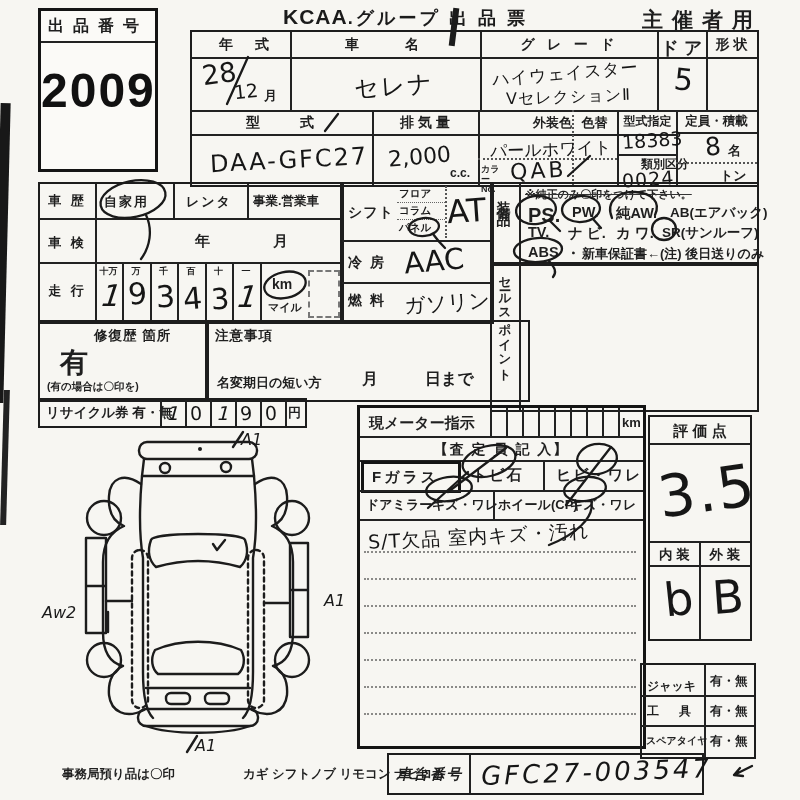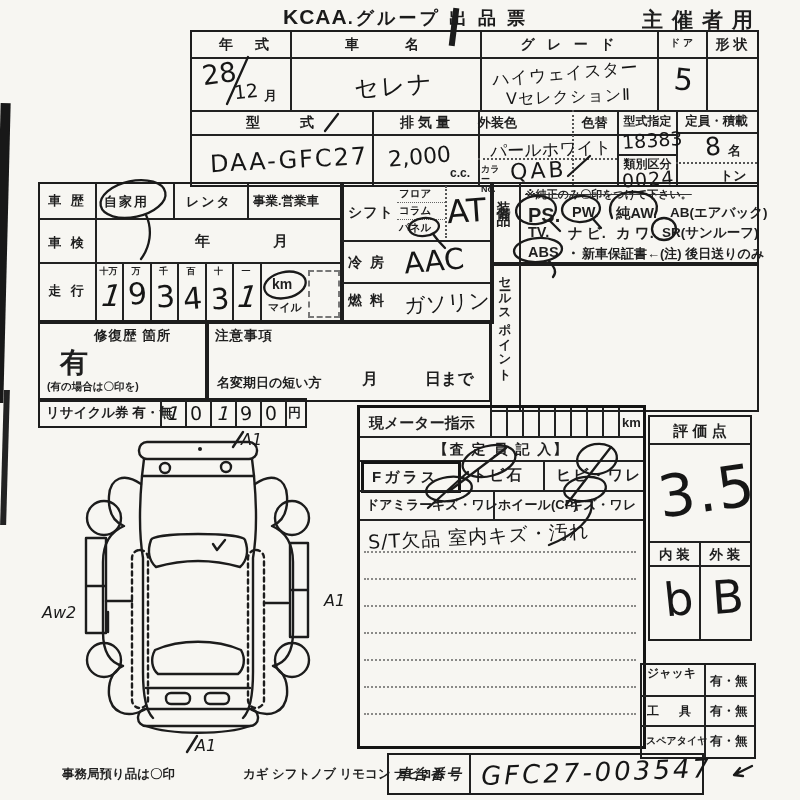--- a/index.html
+++ b/index.html
@@ -21,20 +21,25 @@
 </style>
 </head>
 <body>
 
 <div id="sheet">
 
   <div class="abs" style="left:-3px;top:103px;width:10px;height:300px;background:#181818;transform:rotate(1.4deg);"></div>
   <div class="abs" style="left:2px;top:390px;width:6px;height:135px;background:#222;transform:rotate(1.6deg);"></div>
   <div class="abs" style="left:451px;top:8px;width:6px;height:38px;background:#1c1c1c;transform:rotate(7deg);"></div>
 
+  <div class="abs b3" style="left:38px;top:8px;width:114px;height:158px;background:#fbfaf7;">
+    <div class="abs lbl" style="left:0;top:5px;width:100%;text-align:center;font-size:16px;letter-spacing:9px;">出品番号</div>
+    <div class="hline" style="left:0;top:30px;width:100%;"></div>
+    <div class="abs" style="left:0;top:52px;width:100%;text-align:center;font-size:48px;font-weight:600;letter-spacing:2px;color:#111;">2009</div>
+  </div>
 
   <div class="abs nw" style="left:283px;top:5px;font-size:18px;">
     <span style="font-weight:800;font-size:21px;letter-spacing:1px;">KCAA</span><span style="font-weight:bold;letter-spacing:3px;">.グループ 出 品 票</span>
   </div>
   <div class="abs lbl nw" style="left:642px;top:6px;font-size:21px;letter-spacing:9px;">主催者用</div>
 
   <div class="abs b25" style="left:190px;top:30px;width:565px;height:153px;">
 
     <div class="hline" style="left:0;top:78px;width:100%;"></div>
 
@@ -49,50 +54,50 @@
 
     <div class="vline" style="left:180px;top:78px;height:75px;"></div>
     <div class="vline" style="left:286px;top:78px;height:75px;"></div>
     <div class="dotv" style="left:380px;top:78px;height:75px;"></div>
     <div class="vline" style="left:425px;top:78px;height:75px;"></div>
     <div class="vline" style="left:484px;top:78px;height:75px;"></div>
 
     <div class="abs lbl" style="left:0;top:4px;width:108px;text-align:center;font-size:14px;letter-spacing:4px;">年　式</div>
     <div class="abs lbl" style="left:98px;top:4px;width:190px;text-align:center;font-size:14px;letter-spacing:6px;">車　　名</div>
     <div class="abs lbl" style="left:288px;top:4px;width:177px;text-align:center;font-size:14px;letter-spacing:2px;font-family:Liberation Mono, monospace;">グ レ ー ド</div>
-    <div class="abs lbl" style="left:465px;top:4px;width:49px;text-align:center;font-size:10px;">ド ア</div>
+    <div class="abs lbl" style="left:465px;top:4px;width:49px;text-align:center;font-size:18px;">ド ア</div>
     <div class="abs lbl" style="left:514px;top:4px;width:51px;text-align:center;font-size:14px;">形 状</div>
 
     <div class="abs hw" style="left:10px;top:26px;font-size:27px;transform:rotate(-8deg);">28</div>
     <div class="abs hw" style="left:42px;top:48px;font-size:19px;transform:rotate(-6deg);">12</div>
     <div class="abs lbl" style="left:72px;top:55px;font-size:13px;">月</div>
     <div class="abs hw" style="left:162px;top:38px;font-size:24px;transform:rotate(-4deg);letter-spacing:2px;">セレナ</div>
     <div class="abs hw" style="left:300px;top:30px;font-size:17px;transform:rotate(-5deg);letter-spacing:1px;">ハイウェイスター</div>
     <div class="abs hw" style="left:314px;top:55px;font-size:16px;transform:rotate(-2deg);letter-spacing:1px;">VセレクションⅡ</div>
     <div class="abs hw" style="left:482px;top:30px;font-size:30px;transform:rotate(6deg);">5</div>
     <div class="abs hw" style="left:520px;top:32px;font-size:18px;"></div>
 
     <div class="abs lbl" style="left:0;top:82px;width:180px;text-align:center;font-size:14px;letter-spacing:4px;">型　　式</div>
     <div class="abs lbl" style="left:180px;top:82px;width:106px;text-align:center;font-size:14px;">排 気 量</div>
-    <div class="abs lbl" style="left:286px;top:82px;width:94px;text-align:left;font-size:13px;">外装色</div>
+    <div class="abs lbl" style="left:286px;top:82px;width:94px;text-align:right;font-size:13px;">外装色</div>
     <div class="abs lbl" style="left:380px;top:82px;width:45px;text-align:center;font-size:13px;">色替</div>
     <div class="abs lbl" style="left:427px;top:81px;width:57px;text-align:center;font-size:12px;">型式指定</div>
     <div class="abs lbl" style="left:484px;top:81px;width:81px;text-align:center;font-size:12.5px;">定員・積載</div>
     <div class="hline" style="left:484px;top:100px;width:81px;"></div>
 
     <div class="abs hw" style="left:18px;top:114px;font-size:24px;transform:rotate(-3deg);letter-spacing:2px;">DAA-GFC27</div>
     <div class="abs hw" style="left:196px;top:112px;font-size:22px;transform:rotate(-5deg);">2,000</div>
     <div class="abs lbl" style="left:258px;top:134px;font-size:12px;font-weight:600;">c.c.</div>
     <div class="abs hw" style="left:298px;top:106px;font-size:17px;transform:rotate(-2deg);">パールホワイト</div>
     <div class="doth" style="left:286px;top:126px;width:139px;"></div>
     <div class="abs lbl" style="left:289px;top:133px;font-size:9px;width:22px;line-height:1.1;">カラーNo.</div>
     <div class="abs hw" style="left:318px;top:126px;font-size:22px;transform:rotate(-3deg);letter-spacing:3px;">QAB</div>
     <div class="abs hw" style="left:430px;top:97px;font-size:19px;transform:rotate(-4deg);">18383</div>
     <div class="hline" style="left:427px;top:122px;width:57px;"></div>
-    <div class="abs lbl" style="left:427px;top:124px;width:57px;text-align:center;font-size:12px;">類別区分</div>
+    <div class="abs lbl" style="left:449px;top:124px;width:57px;font-size:12px;">類別区分</div>
     <div class="abs hw" style="left:430px;top:136px;font-size:19px;transform:rotate(-4deg);letter-spacing:1px;">0024</div>
     <div class="abs hw" style="left:513px;top:100px;font-size:25px;transform:rotate(-5deg);">8</div>
     <div class="abs lbl" style="left:536px;top:110px;font-size:13px;">名</div>
     <div class="doth" style="left:484px;top:130px;width:81px;"></div>
     <div class="abs lbl" style="left:528px;top:135px;font-size:13px;">トン</div>
   </div>
 
   <div class="abs b25" style="left:38px;top:182px;width:302px;height:138px;">
     <div class="hline" style="left:0;top:34px;width:100%;"></div>
     <div class="hline" style="left:0;top:78px;width:100%;"></div>
@@ -132,21 +137,21 @@
     <div class="abs lbl" style="left:228px;top:116px;font-size:11px;">マイル</div>
     <div class="abs" style="left:268px;top:86px;width:28px;height:44px;border:2px dashed #777;"></div>
   </div>
 
   <div class="abs b25" style="left:38px;top:320px;width:167px;height:78px;">
     <div class="abs lbl" style="left:8px;top:5px;font-size:13.5px;letter-spacing:1px;margin-left:46px;">修復歴 箇所</div>
     <div class="abs lbl" style="left:20px;top:22px;font-size:28px;">有</div>
     <div class="abs lbl" style="left:7px;top:58px;font-size:10.5px;font-weight:600;">(有の場合は〇印を)</div>
   </div>
 
-  <div class="abs b25" style="left:205px;top:320px;width:282px;height:78px;">
+  <div class="abs b25" style="left:205px;top:320px;width:282px;height:78px;padding-left:39px;">
     <div class="abs lbl" style="left:8px;top:5px;font-size:13.5px;letter-spacing:1px;">注意事項</div>
     <div class="abs lbl" style="left:10px;top:52px;font-size:13px;">名変期日の短い方</div>
     <div class="abs lbl" style="left:155px;top:47px;font-size:16px;">月</div>
     <div class="abs lbl nw" style="left:218px;top:47px;font-size:16px;">日まで</div>
   </div>
 
   <div class="abs b25" style="left:38px;top:398px;width:265px;height:26px;">
     <div class="abs lbl nw" style="left:6px;top:4px;font-size:13.5px;">リサイクル券 有・無</div>
     <div class="vline" style="left:120px;top:0;height:100%;"></div>
     <div class="vline" style="left:145px;top:0;height:100%;"></div>
@@ -251,21 +256,21 @@
     <div class="abs lbl" style="left:50px;top:129px;width:50px;text-align:center;font-size:13.5px;">外 装</div>
     <div class="hline" style="left:0;top:148px;width:100%;"></div>
     <div class="abs hw" style="left:14px;top:155px;font-size:46px;transform:rotate(-6deg);">b</div>
     <div class="abs hw" style="left:62px;top:153px;font-size:46px;transform:rotate(-4deg);">B</div>
   </div>
 
   <div class="abs b25" style="left:640px;top:663px;width:112px;height:92px;">
     <div class="hline" style="left:0;top:30px;width:100%;"></div>
     <div class="hline" style="left:0;top:60px;width:100%;"></div>
     <div class="vline" style="left:62px;top:0;height:100%;"></div>
-    <div class="abs lbl" style="left:5px;top:0;font-size:12px;">ジャッキ</div>
+    <div class="abs lbl" style="left:5px;top:13px;font-size:12px;">ジャッキ</div>
     <div class="abs lbl" style="left:68px;top:8px;font-size:12.5px;">有・無</div>
     <div class="abs lbl" style="left:5px;top:38px;font-size:12px;letter-spacing:4px;">工　具</div>
     <div class="abs lbl" style="left:68px;top:38px;font-size:12.5px;">有・無</div>
     <div class="abs lbl" style="left:4px;top:69px;font-size:10px;">スペアタイヤ</div>
     <div class="abs lbl" style="left:68px;top:68px;font-size:12.5px;">有・無</div>
   </div>
 
   <div class="abs b25" style="left:387px;top:753px;width:313px;height:38px;font-style:italic;">
     <div class="vline" style="left:80px;top:0;height:100%;"></div>
     <div class="abs lbl" style="left:8px;top:10px;font-size:14.5px;letter-spacing:2px;">車台番号</div>

